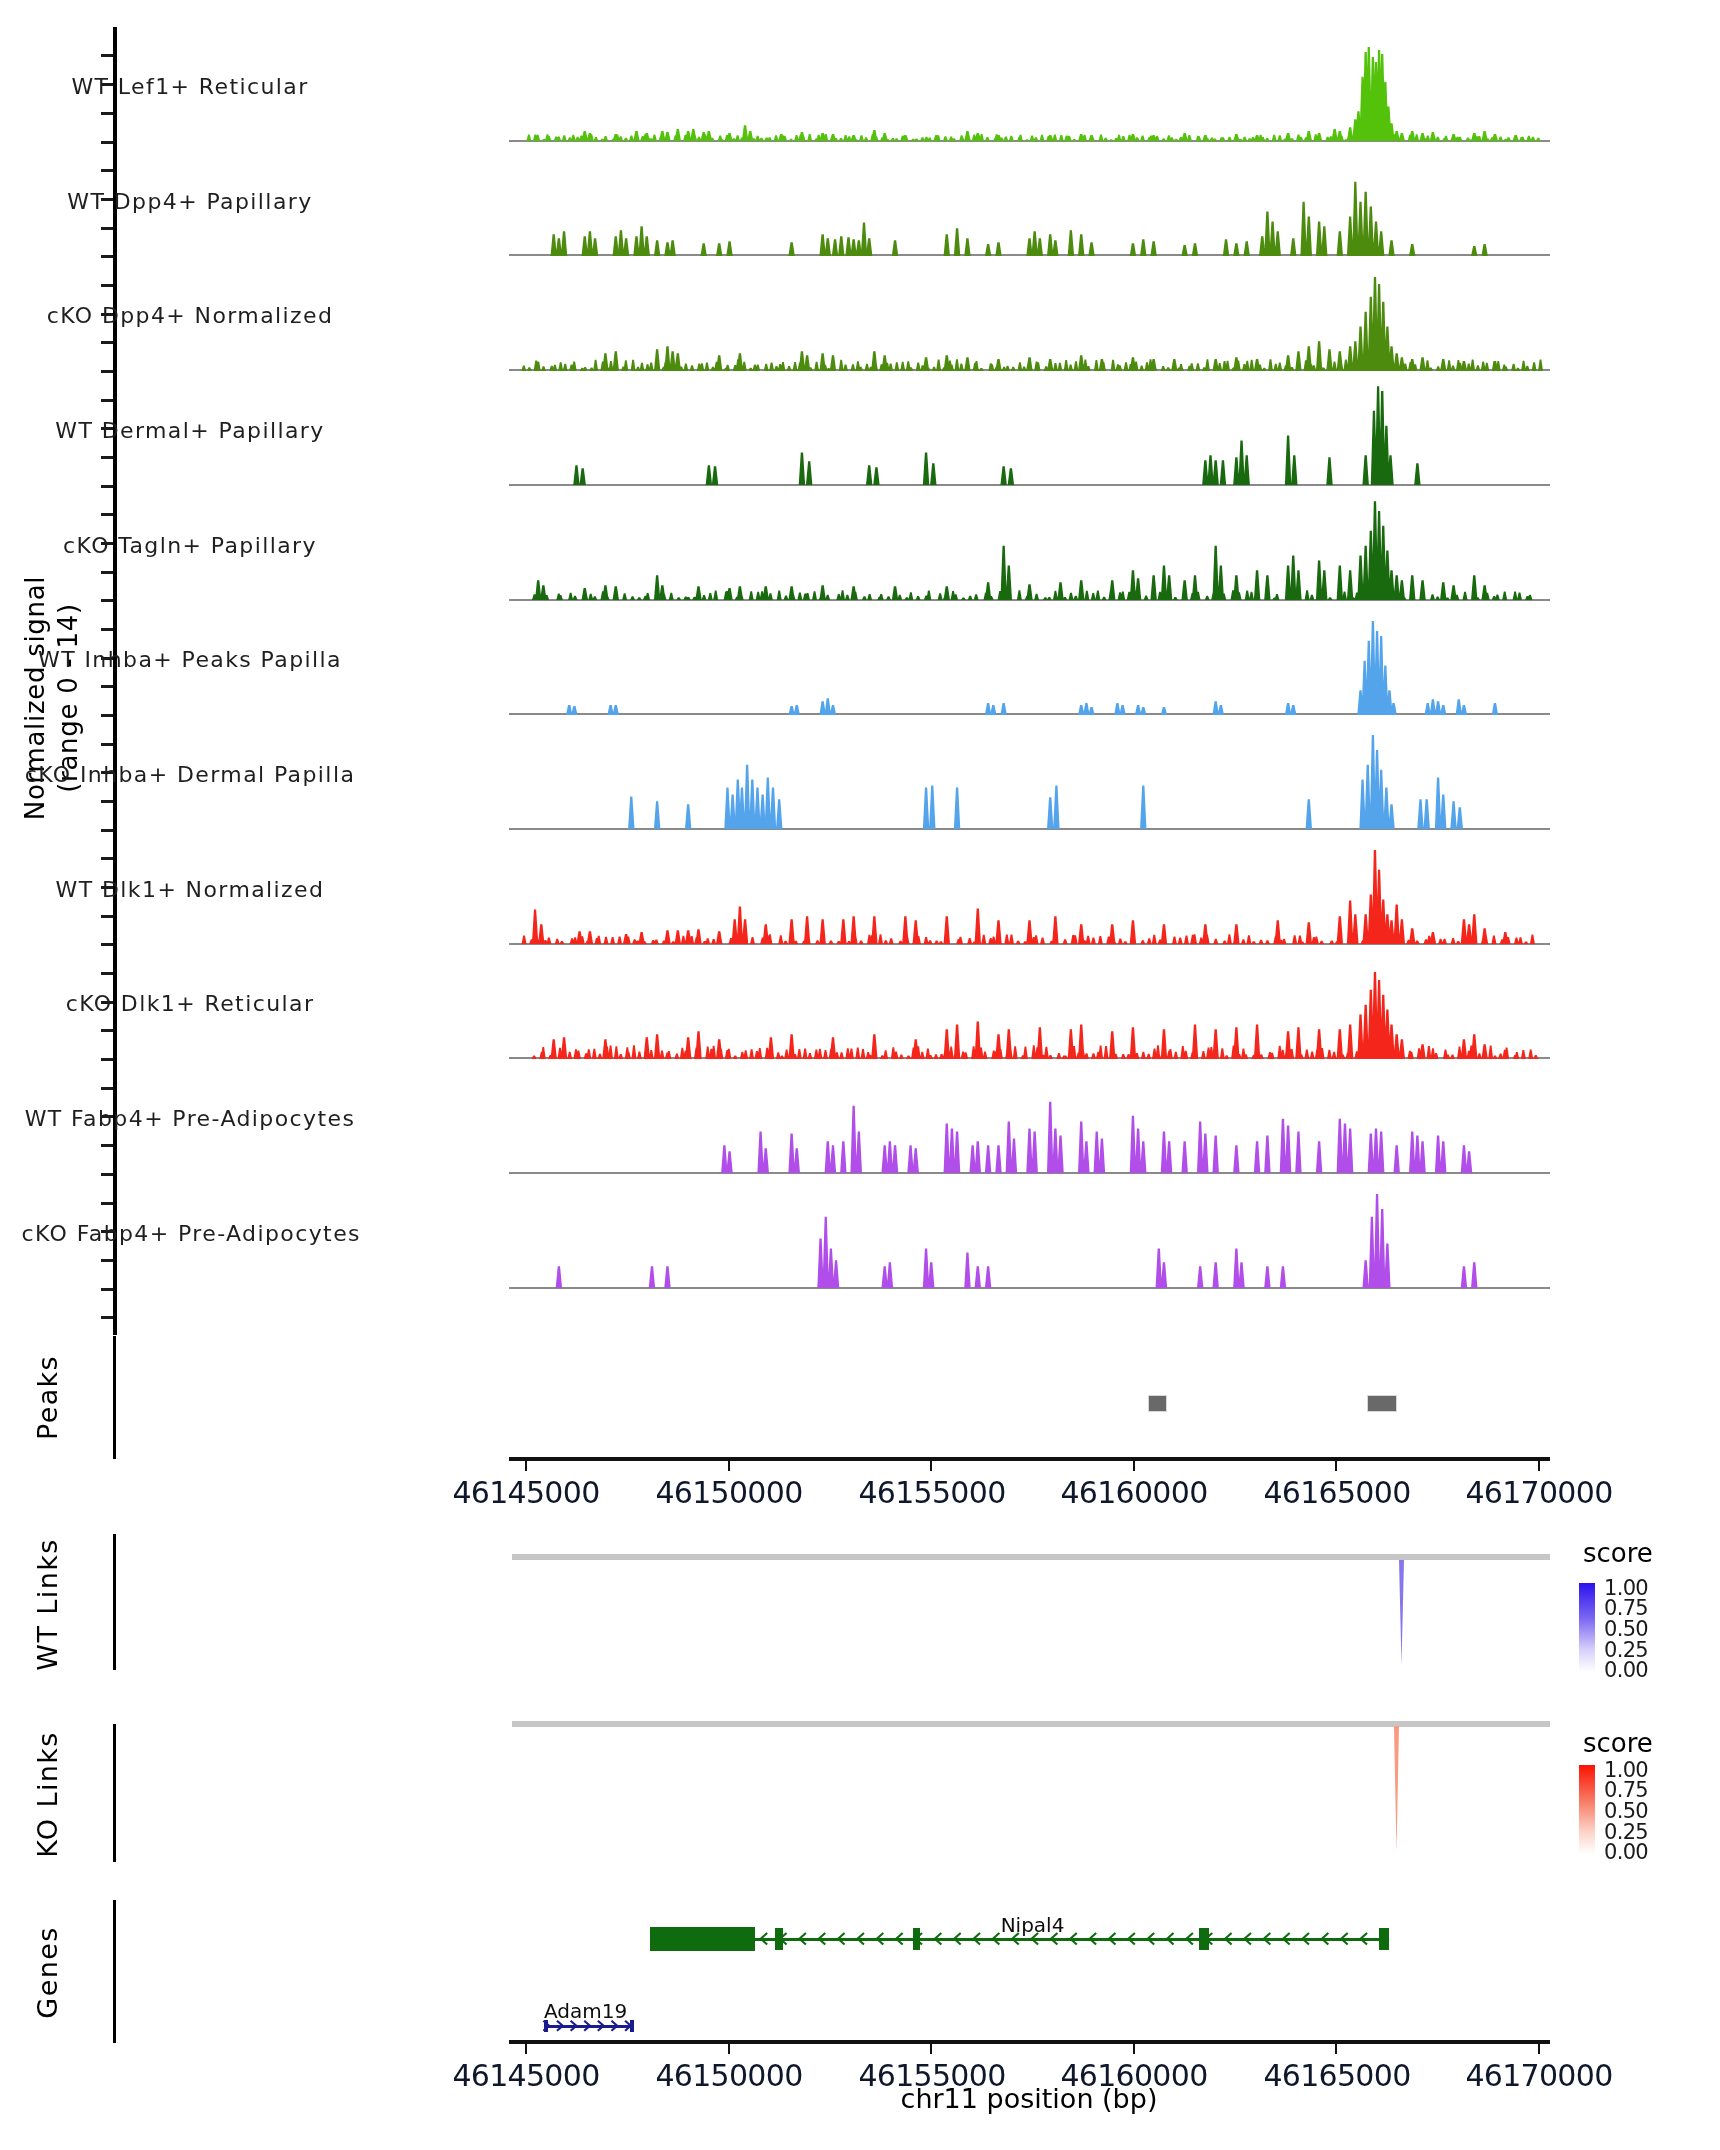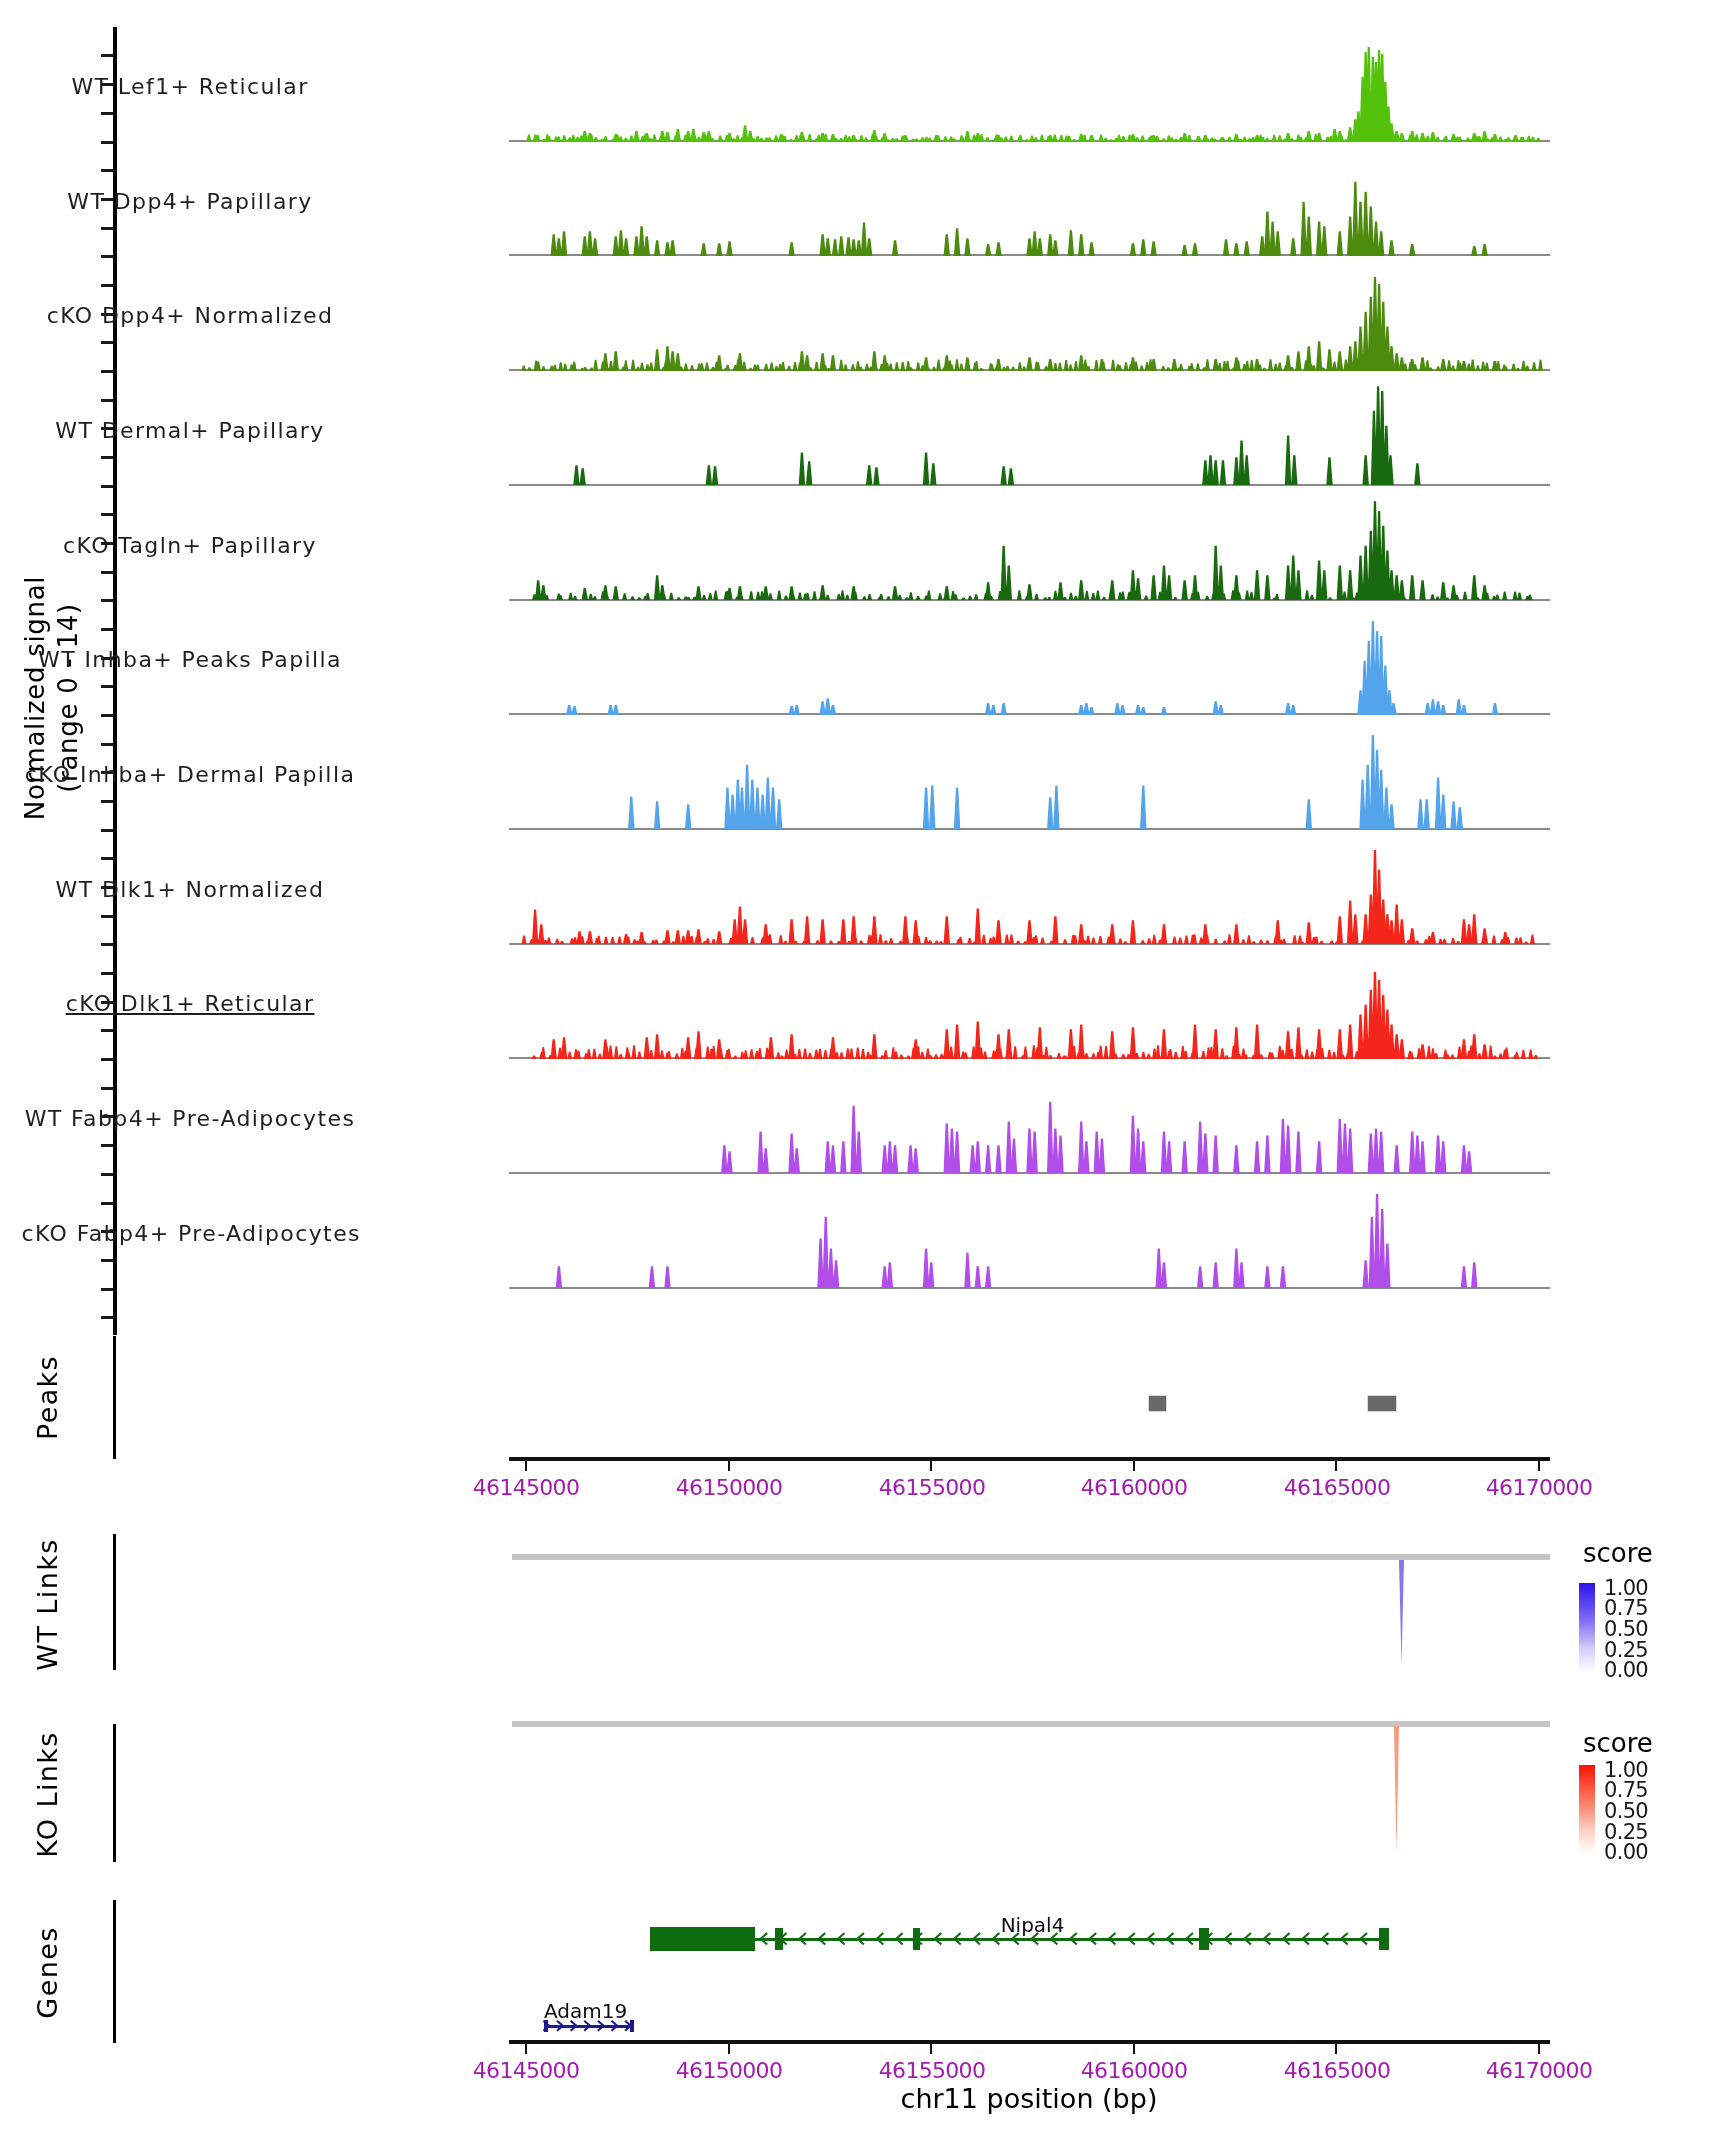--- a/index.html
+++ b/index.html
@@ -10,21 +10,21 @@
   .track-baseline{position:absolute;height:2.2px;background:#8a8a8a;}
   .track-svg{position:absolute;}
   .spine{position:absolute;background:#000000;}
   .spine-tick{position:absolute;background:#1a1a1a;}
   .rot-label{position:absolute;text-align:center;font-size:27px;color:#000;letter-spacing:1.4px;
              transform:rotate(-90deg);white-space:nowrap;}
   .ylab{position:absolute;text-align:center;font-size:26px;color:#000;letter-spacing:0.7px;
         transform:rotate(-90deg);line-height:33px;}
   .axis-line{position:absolute;height:4.3px;background:#111111;}
   .axis-tick{position:absolute;width:2.2px;height:10px;background:#111111;}
-  .axis-num{position:absolute;width:158px;text-align:center;font-size:22px;color:#a21caf;
+  .axis-num{position:absolute;width:158px;text-align:center;font-size:30px;color:#0f172a;
             letter-spacing:-0.7px;white-space:nowrap;}
   .axis-title{position:absolute;text-align:center;font-size:27px;color:#000;}
   .peak-box{position:absolute;background:#696969;border:1.4px solid #d8d8d8;}
   .link-bar{position:absolute;height:5.7px;}
   .link-spike{position:absolute;}
   .legend-title{position:absolute;font-size:26px;color:#000;}
   .legend-bar{position:absolute;width:16px;}
   .legend-num{position:absolute;font-size:21px;color:#1a1a1a;letter-spacing:-0.7px;}
   .gene-line{position:absolute;}
   .gene-exon{position:absolute;}
@@ -123,21 +123,21 @@
       <div class="track-label" style="top: 762px;">cKO Inhba+ Dermal Papilla</div>
       <div class="track-baseline" style="left: 509px; top: 828px; width: 1041px;"></div>
       <svg class="track-svg" viewBox="0 0 1444 141" width="1035" height="101" style="left: 512px; top: 728px;">
         <path d="M161.6 141L164.5 95.5L167.6 95.5L170.6 141ZM197.7 141L200.6 102.4L203.7 102.4L206.7 141ZM241.0 141L243.9 106.5L247.1 106.5L250.0 141ZM295.9 141L298.8 83.0L301.9 83.0L304.9 141ZM303.1 141L306.0 92.7L309.1 92.7L312.1 141ZM310.3 141L313.2 72.0L316.4 72.0L319.3 141ZM316.1 141L319.0 83.0L322.1 83.0L325.1 141ZM323.3 141L326.2 51.3L329.4 51.3L332.3 141ZM330.5 141L333.4 72.0L336.6 72.0L339.5 141ZM337.7 141L340.7 83.0L343.8 83.0L346.7 141ZM344.9 141L347.9 92.7L351.0 92.7L353.9 141ZM352.2 141L355.1 69.2L358.2 69.2L361.2 141ZM359.4 141L362.3 83.0L365.5 83.0L368.4 141ZM368.1 141L371.0 99.6L374.1 99.6L377.1 141ZM573.1 141L576.0 83.0L579.2 83.0L582.1 141ZM581.8 141L584.7 80.3L587.8 80.3L590.8 141ZM616.4 141L619.3 83.0L622.5 83.0L625.4 141ZM746.4 141L749.3 96.8L752.5 96.8L755.4 141ZM755.0 141L758.0 80.3L761.1 80.3L764.0 141ZM876.3 141L879.3 80.3L882.4 80.3L885.3 141ZM1107.4 141L1110.3 99.6L1113.5 99.6L1116.4 141ZM1182.5 141L1185.4 72.0L1188.5 72.0L1191.5 141ZM1189.7 141L1192.6 51.3L1195.8 51.3L1198.7 141ZM1196.9 141L1199.8 9.9L1203.0 9.9L1205.9 141ZM1202.7 141L1205.6 30.6L1208.8 30.6L1211.7 141ZM1208.5 141L1211.4 58.2L1214.5 58.2L1217.5 141ZM1215.7 141L1218.6 83.0L1221.8 83.0L1224.7 141ZM1222.9 141L1225.8 106.5L1229.0 106.5L1231.9 141ZM1263.3 141L1266.3 99.6L1269.4 99.6L1272.3 141ZM1272.0 141L1274.9 99.6L1278.1 99.6L1281.0 141ZM1287.9 141L1290.8 69.2L1294.0 69.2L1296.9 141ZM1295.1 141L1298.0 92.7L1301.2 92.7L1304.1 141ZM1309.5 141L1312.5 102.4L1315.6 102.4L1318.5 141ZM1318.2 141L1321.1 110.6L1324.3 110.6L1327.2 141Z" fill="#54a4ec"></path>
       </svg>
       <div class="track-label" style="top: 877px;">WT Dlk1+ Normalized</div>
       <div class="track-baseline" style="left: 509px; top: 943px; width: 1041px;"></div>
       <svg class="track-svg" viewBox="0 0 1444 141" width="1035" height="101" style="left: 512px; top: 843px;">
         <path d="M12.9 141L15.1 129.1L17.6 129.1L19.9 141ZM23.4 141L25.7 134.5L28.2 134.5L30.4 141ZM34.3 141L36.6 134.1L39.0 134.1L41.3 141ZM42.8 141L45.1 135.3L47.5 135.3L49.8 141ZM47.6 141L49.8 131.8L52.3 131.8L54.6 141ZM59.2 141L61.5 133.6L63.9 133.6L66.2 141ZM65.8 141L68.0 136.9L70.5 136.9L72.8 141ZM79.9 141L82.2 133.0L84.6 133.0L86.9 141ZM84.2 141L86.4 131.6L88.9 131.6L91.2 141ZM94.2 141L96.5 130.1L98.9 130.1L101.2 141ZM101.6 141L103.8 136.4L106.3 136.4L108.6 141ZM114.6 141L116.8 132.7L119.3 132.7L121.6 141ZM117.1 141L119.4 129.5L121.9 129.5L124.1 141ZM127.3 141L129.6 130.8L132.0 130.8L134.3 141ZM136.5 141L138.8 131.1L141.2 131.1L143.5 141ZM146.3 141L148.5 130.7L151.0 130.7L153.3 141ZM158.4 141L160.7 130.5L163.1 130.5L165.4 141ZM167.2 141L169.5 134.3L172.0 134.3L174.2 141ZM171.5 141L173.8 136.0L176.2 136.0L178.5 141ZM181.0 141L183.3 137.0L185.7 137.0L188.0 141ZM193.2 141L195.5 135.4L197.9 135.4L200.2 141ZM197.5 141L199.8 134.7L202.3 134.7L204.5 141ZM208.3 141L210.6 136.0L213.0 136.0L215.3 141ZM221.1 141L223.4 137.1L225.8 137.1L228.1 141ZM226.1 141L228.3 132.0L230.8 132.0L233.1 141ZM235.3 141L237.6 129.5L240.0 129.5L242.3 141ZM246.9 141L249.2 129.9L251.7 129.9L253.9 141ZM253.8 141L256.1 131.3L258.6 131.3L260.8 141ZM265.2 141L267.4 136.7L269.9 136.7L272.2 141ZM269.3 141L271.6 132.9L274.0 132.9L276.3 141ZM277.6 141L279.8 134.0L282.3 134.0L284.6 141ZM286.2 141L288.5 136.6L291.0 136.6L293.2 141ZM301.8 141L304.1 132.7L306.6 132.7L308.8 141ZM307.9 141L310.2 130.3L312.6 130.3L314.9 141ZM314.6 141L316.9 132.0L319.3 132.0L321.6 141ZM322.5 141L324.8 131.0L327.2 131.0L329.5 141ZM331.8 141L334.1 131.2L336.5 131.2L338.8 141ZM346.0 141L348.2 131.9L350.7 131.9L353.0 141ZM353.9 141L356.1 129.0L358.6 129.0L360.9 141ZM356.1 141L358.4 127.3L360.8 127.3L363.1 141ZM371.3 141L373.6 128.8L376.0 128.8L378.3 141ZM378.0 141L380.2 136.4L382.7 136.4L385.0 141ZM387.6 141L389.9 131.1L392.4 131.1L394.6 141ZM392.2 141L394.4 136.3L396.9 136.3L399.2 141ZM404.0 141L406.2 136.6L408.7 136.6L411.0 141ZM409.6 141L411.9 130.9L414.4 130.9L416.6 141ZM422.6 141L424.9 135.9L427.3 135.9L429.6 141ZM428.4 141L430.7 135.8L433.1 135.8L435.4 141ZM441.3 141L443.6 136.2L446.1 136.2L448.3 141ZM452.2 141L454.5 136.9L457.0 136.9L459.2 141ZM460.1 141L462.3 131.8L464.8 131.8L467.1 141ZM466.6 141L468.8 136.7L471.3 136.7L473.6 141ZM475.1 141L477.3 127.9L479.8 127.9L482.1 141ZM483.4 141L485.6 136.1L488.1 136.1L490.4 141ZM495.1 141L497.3 128.1L499.8 128.1L502.1 141ZM498.5 141L500.8 128.9L503.3 128.9L505.5 141ZM510.5 141L512.8 127.5L515.2 127.5L517.5 141ZM517.9 141L520.2 135.9L522.6 135.9L524.9 141ZM525.4 141L527.7 132.8L530.1 132.8L532.4 141ZM538.5 141L540.7 136.5L543.2 136.5L545.5 141ZM547.6 141L549.9 130.0L552.3 130.0L554.6 141ZM557.9 141L560.2 134.9L562.6 134.9L564.9 141ZM563.5 141L565.7 129.7L568.2 129.7L570.5 141ZM574.1 141L576.4 131.3L578.9 131.3L581.1 141ZM579.7 141L582.0 135.6L584.5 135.6L586.7 141ZM588.8 141L591.1 136.0L593.5 136.0L595.8 141ZM594.9 141L597.2 137.2L599.6 137.2L601.9 141ZM604.1 141L606.4 127.9L608.8 127.9L611.1 141ZM619.5 141L621.8 134.0L624.2 134.0L626.5 141ZM622.1 141L624.4 130.9L626.8 130.9L629.1 141ZM635.0 141L637.3 132.6L639.7 132.6L642.0 141ZM641.6 141L643.9 137.5L646.4 137.5L648.6 141ZM654.7 141L657.0 128.1L659.4 128.1L661.7 141ZM664.3 141L666.6 132.6L669.1 132.6L671.3 141ZM668.4 141L670.7 130.5L673.1 130.5L675.4 141ZM677.5 141L679.8 137.3L682.2 137.3L684.5 141ZM686.9 141L689.1 127.8L691.6 127.8L693.9 141ZM693.3 141L695.6 127.9L698.1 127.9L700.3 141ZM702.7 141L704.9 136.6L707.4 136.6L709.7 141ZM712.6 141L714.8 137.0L717.3 137.0L719.6 141ZM724.4 141L726.7 131.1L729.1 131.1L731.4 141ZM727.7 141L730.0 128.7L732.4 128.7L734.7 141ZM736.7 141L739.0 131.9L741.4 131.9L743.7 141ZM749.4 141L751.7 136.4L754.1 136.4L756.4 141ZM754.2 141L756.5 136.9L758.9 136.9L761.2 141ZM768.2 141L770.4 134.5L772.9 134.5L775.2 141ZM779.5 141L781.7 128.6L784.2 128.6L786.5 141ZM782.3 141L784.5 128.9L787.0 128.9L789.3 141ZM795.6 141L797.9 135.6L800.3 135.6L802.6 141ZM800.4 141L802.6 129.5L805.1 129.5L807.4 141ZM807.7 141L810.0 132.0L812.5 132.0L814.7 141ZM817.4 141L819.7 129.8L822.2 129.8L824.4 141ZM829.1 141L831.4 130.5L833.9 130.5L836.1 141ZM836.7 141L839.0 137.5L841.5 137.5L843.7 141ZM845.3 141L847.6 133.4L850.0 133.4L852.3 141ZM852.3 141L854.6 137.2L857.0 137.2L859.3 141ZM863.4 141L865.7 127.6L868.1 127.6L870.4 141ZM876.7 141L878.9 135.7L881.4 135.7L883.7 141ZM885.6 141L887.9 132.9L890.4 132.9L892.6 141ZM892.7 141L894.9 128.1L897.4 128.1L899.7 141ZM900.8 141L903.1 134.6L905.6 134.6L907.8 141ZM905.3 141L907.5 127.4L910.0 127.4L912.3 141ZM920.9 141L923.2 130.5L925.6 130.5L927.9 141ZM928.9 141L931.2 131.9L933.6 131.9L935.9 141ZM937.6 141L939.9 129.0L942.4 129.0L944.6 141ZM946.4 141L948.7 128.2L951.1 128.2L953.4 141ZM948.9 141L951.2 127.3L953.6 127.3L955.9 141ZM958.2 141L960.5 132.1L962.9 132.1L965.2 141ZM966.5 141L968.8 128.1L971.2 128.1L973.5 141ZM978.6 141L980.9 133.5L983.3 133.5L985.6 141ZM991.0 141L993.3 136.0L995.7 136.0L998.0 141ZM997.6 141L999.9 127.5L1002.3 127.5L1004.6 141ZM1005.5 141L1007.7 135.0L1010.2 135.0L1012.5 141ZM1017.1 141L1019.4 134.3L1021.8 134.3L1024.1 141ZM1024.8 141L1027.0 128.7L1029.5 128.7L1031.8 141ZM1031.6 141L1033.8 137.0L1036.3 137.0L1038.6 141ZM1041.8 141L1044.0 135.1L1046.5 135.1L1048.8 141ZM1050.6 141L1052.9 135.6L1055.4 135.6L1057.6 141ZM1062.3 141L1064.6 129.4L1067.0 129.4L1069.3 141ZM1069.6 141L1071.9 135.1L1074.4 135.1L1076.6 141ZM1073.8 141L1076.1 133.7L1078.5 133.7L1080.8 141ZM1088.7 141L1090.9 128.8L1093.4 128.8L1095.7 141ZM1096.1 141L1098.3 129.3L1100.8 129.3L1103.1 141ZM1099.3 141L1101.6 137.4L1104.0 137.4L1106.3 141ZM1115.5 141L1117.8 131.1L1120.2 131.1L1122.5 141ZM1119.0 141L1121.3 130.4L1123.7 130.4L1126.0 141ZM1126.3 141L1128.6 136.4L1131.0 136.4L1133.3 141ZM1140.5 141L1142.7 136.0L1145.2 136.0L1147.5 141ZM1147.8 141L1150.1 137.2L1152.5 137.2L1154.8 141ZM1152.0 141L1154.2 131.7L1156.7 131.7L1159.0 141ZM1167.5 141L1169.7 130.8L1172.2 130.8L1174.5 141ZM1171.4 141L1173.7 131.3L1176.1 131.3L1178.4 141ZM1184.0 141L1186.2 135.7L1188.7 135.7L1191.0 141ZM1191.2 141L1193.5 136.5L1196.0 136.5L1198.2 141ZM1201.4 141L1203.7 134.2L1206.1 134.2L1208.4 141ZM1212.2 141L1214.5 128.0L1217.0 128.0L1219.2 141ZM1217.6 141L1219.9 128.4L1222.3 128.4L1224.6 141ZM1227.0 141L1229.3 130.0L1231.8 130.0L1234.0 141ZM1236.1 141L1238.4 132.7L1240.8 132.7L1243.1 141ZM1247.8 141L1250.1 135.1L1252.6 135.1L1254.8 141ZM1253.5 141L1255.8 129.0L1258.2 129.0L1260.5 141ZM1259.7 141L1261.9 136.2L1264.4 136.2L1266.7 141ZM1272.0 141L1274.2 134.4L1276.7 134.4L1279.0 141ZM1276.4 141L1278.7 129.5L1281.2 129.5L1283.4 141ZM1292.4 141L1294.7 133.6L1297.1 133.6L1299.4 141ZM1297.9 141L1300.2 133.8L1302.6 133.8L1304.9 141ZM1309.9 141L1312.2 132.5L1314.6 132.5L1316.9 141ZM1317.1 141L1319.4 136.9L1321.8 136.9L1324.1 141ZM1327.0 141L1329.2 133.8L1331.7 133.8L1334.0 141ZM1331.6 141L1333.8 132.4L1336.3 132.4L1338.6 141ZM1338.4 141L1340.7 130.3L1343.1 130.3L1345.4 141ZM1352.1 141L1354.3 132.4L1356.8 132.4L1359.1 141ZM1355.4 141L1357.7 127.9L1360.1 127.9L1362.4 141ZM1366.9 141L1369.1 129.1L1371.6 129.1L1373.9 141ZM1378.4 141L1380.7 134.5L1383.1 134.5L1385.4 141ZM1386.7 141L1388.9 131.1L1391.4 131.1L1393.7 141ZM1398.3 141L1400.6 132.0L1403.0 132.0L1405.3 141ZM1403.9 141L1406.2 131.7L1408.6 131.7L1410.9 141ZM1411.7 141L1414.0 137.5L1416.5 137.5L1418.7 141ZM1420.6 141L1422.9 127.7L1425.3 127.7L1427.6 141ZM27.3 141L30.2 92.7L33.3 92.7L36.3 141ZM35.9 141L38.9 113.4L42.0 113.4L44.9 141ZM89.4 141L92.3 123.1L95.4 123.1L98.4 141ZM103.8 141L106.7 123.1L109.9 123.1L112.8 141ZM154.3 141L157.3 127.2L160.4 127.2L163.3 141ZM176.0 141L178.9 124.4L182.1 124.4L185.0 141ZM212.1 141L215.0 121.7L218.2 121.7L221.1 141ZM226.5 141L229.5 121.7L232.6 121.7L235.5 141ZM241.0 141L243.9 121.7L247.1 121.7L250.0 141ZM255.4 141L258.3 120.3L261.5 120.3L264.4 141ZM284.3 141L287.2 123.1L290.4 123.1L293.3 141ZM306.0 141L308.9 106.5L312.0 106.5L315.0 141ZM313.2 141L316.1 88.6L319.3 88.6L322.2 141ZM320.4 141L323.3 106.5L326.5 106.5L329.4 141ZM349.3 141L352.2 113.4L355.4 113.4L358.3 141ZM385.4 141L388.3 106.5L391.5 106.5L394.4 141ZM407.0 141L410.0 102.4L413.1 102.4L416.0 141ZM428.7 141L431.6 106.5L434.8 106.5L437.7 141ZM457.6 141L460.5 106.5L463.7 106.5L466.6 141ZM472.0 141L474.9 102.4L478.1 102.4L481.0 141ZM500.9 141L503.8 102.4L507.0 102.4L509.9 141ZM544.2 141L547.1 102.4L550.3 102.4L553.2 141ZM558.7 141L561.6 107.9L564.7 107.9L567.7 141ZM602.0 141L604.9 102.4L608.1 102.4L611.0 141ZM645.3 141L648.2 91.3L651.4 91.3L654.3 141ZM674.2 141L677.1 107.9L680.3 107.9L683.2 141ZM717.5 141L720.4 107.9L723.6 107.9L726.5 141ZM753.6 141L756.5 102.4L759.7 102.4L762.6 141ZM789.7 141L792.6 113.4L795.8 113.4L798.7 141ZM833.0 141L835.9 113.4L839.1 113.4L842.0 141ZM861.9 141L864.8 107.9L868.0 107.9L870.9 141ZM905.2 141L908.1 113.4L911.3 113.4L914.2 141ZM963.0 141L965.9 113.4L969.1 113.4L972.0 141ZM1006.3 141L1009.2 113.4L1012.4 113.4L1015.3 141ZM1064.1 141L1067.0 107.9L1070.1 107.9L1073.1 141ZM1107.4 141L1110.3 110.6L1113.5 110.6L1116.4 141ZM1150.7 141L1153.6 102.4L1156.8 102.4L1159.7 141ZM1165.1 141L1168.1 80.3L1171.2 80.3L1174.1 141ZM1172.4 141L1175.3 99.6L1178.4 99.6L1181.4 141ZM1186.8 141L1189.7 99.6L1192.9 99.6L1195.8 141ZM1194.0 141L1196.9 72.0L1200.1 72.0L1203.0 141ZM1199.8 141L1202.7 9.9L1205.9 9.9L1208.8 141ZM1205.6 141L1208.5 37.5L1211.6 37.5L1214.6 141ZM1211.3 141L1214.3 78.9L1217.4 78.9L1220.3 141ZM1217.1 141L1220.0 99.6L1223.2 99.6L1226.1 141ZM1222.9 141L1225.8 107.9L1229.0 107.9L1231.9 141ZM1230.1 141L1233.0 85.8L1236.2 85.8L1239.1 141ZM1237.3 141L1240.3 106.5L1243.4 106.5L1246.3 141ZM1251.8 141L1254.7 118.9L1257.9 118.9L1260.8 141ZM1280.7 141L1283.6 124.4L1286.7 124.4L1289.7 141ZM1324.0 141L1326.9 106.5L1330.1 106.5L1333.0 141ZM1331.2 141L1334.1 113.4L1337.3 113.4L1340.2 141ZM1338.4 141L1341.3 99.6L1344.5 99.6L1347.4 141ZM1352.9 141L1355.8 118.9L1358.9 118.9L1361.9 141ZM1381.7 141L1384.7 124.4L1387.8 124.4L1390.7 141Z" fill="#f4251b"></path>
       </svg>
-      <div class="track-label" style="top: 991px; text-decoration: underline;">cKO Dlk1+ Reticular</div>
+      <div class="track-label" style="top: 991px;">cKO Dlk1+ Reticular</div>
       <div class="track-baseline" style="left: 509px; top: 1057px; width: 1041px;"></div>
       <svg class="track-svg" viewBox="0 0 1444 141" width="1035" height="101" style="left: 512px; top: 958px;">
         <path d="M26.9 141L29.2 136.1L31.6 136.1L33.9 141ZM37.6 141L39.9 130.8L42.3 130.8L44.6 141ZM39.7 141L42.0 124.2L44.4 124.2L46.7 141ZM49.8 141L52.0 135.5L54.5 135.5L56.8 141ZM54.5 141L56.8 126.4L59.2 126.4L61.5 141ZM63.0 141L65.3 125.3L67.8 125.3L70.0 141ZM68.5 141L70.8 122.1L73.2 122.1L75.5 141ZM76.6 141L78.9 130.8L81.3 130.8L83.6 141ZM85.3 141L87.6 127.5L90.0 127.5L92.3 141ZM88.8 141L91.0 129.0L93.5 129.0L95.8 141ZM99.5 141L101.8 132.8L104.3 132.8L106.5 141ZM103.3 141L105.5 127.3L108.0 127.3L110.3 141ZM111.0 141L113.2 126.6L115.7 126.6L118.0 141ZM118.8 141L121.0 133.5L123.5 133.5L125.8 141ZM128.7 141L131.0 123.7L133.4 123.7L135.7 141ZM133.6 141L135.9 122.1L138.4 122.1L140.6 141ZM141.7 141L144.0 123.2L146.4 123.2L148.7 141ZM147.8 141L150.1 133.9L152.6 133.9L154.8 141ZM157.0 141L159.3 124.7L161.7 124.7L164.0 141ZM158.7 141L161.0 131.1L163.5 131.1L165.7 141ZM166.3 141L168.6 121.8L171.1 121.8L173.3 141ZM173.9 141L176.2 130.5L178.6 130.5L180.9 141ZM183.0 141L185.2 134.0L187.7 134.0L190.0 141ZM190.5 141L192.8 128.5L195.2 128.5L197.5 141ZM199.5 141L201.7 132.6L204.2 132.6L206.5 141ZM205.5 141L207.7 129.0L210.2 129.0L212.5 141ZM212.9 141L215.2 131.8L217.6 131.8L219.9 141ZM215.1 141L217.4 130.0L219.8 130.0L222.1 141ZM226.2 141L228.5 133.2L231.0 133.2L233.2 141ZM233.8 141L236.1 125.4L238.5 125.4L240.8 141ZM238.4 141L240.6 129.4L243.1 129.4L245.4 141ZM243.4 141L245.6 130.3L248.1 130.3L250.4 141ZM253.5 141L255.8 124.8L258.2 124.8L260.5 141ZM257.1 141L259.3 133.9L261.8 133.9L264.1 141ZM269.3 141L271.6 123.4L274.0 123.4L276.3 141ZM274.3 141L276.6 126.6L279.0 126.6L281.3 141ZM277.6 141L279.9 122.5L282.3 122.5L284.6 141ZM287.7 141L290.0 126.3L292.4 126.3L294.7 141ZM296.5 141L298.8 128.3L301.2 128.3L303.5 141ZM298.8 141L301.1 126.7L303.5 126.7L305.8 141ZM307.7 141L310.0 136.2L312.5 136.2L314.7 141ZM317.6 141L319.9 130.8L322.3 130.8L324.6 141ZM322.3 141L324.6 128.8L327.0 128.8L329.3 141ZM330.5 141L332.8 127.5L335.3 127.5L337.5 141ZM337.9 141L340.2 129.8L342.7 129.8L344.9 141ZM342.0 141L344.3 125.5L346.7 125.5L349.0 141ZM352.3 141L354.5 125.3L357.0 125.3L359.3 141ZM356.6 141L358.9 135.3L361.3 135.3L363.6 141ZM367.8 141L370.1 131.7L372.5 131.7L374.8 141ZM372.9 141L375.2 136.0L377.6 136.0L379.9 141ZM379.5 141L381.7 127.6L384.2 127.6L386.5 141ZM385.0 141L387.3 128.2L389.8 128.2L392.0 141ZM391.2 141L393.5 133.9L395.9 133.9L398.2 141ZM397.2 141L399.5 127.1L401.9 127.1L404.2 141ZM405.2 141L407.5 126.3L410.0 126.3L412.2 141ZM412.0 141L414.3 132.7L416.7 132.7L419.0 141ZM420.9 141L423.2 127.6L425.7 127.6L427.9 141ZM425.9 141L428.2 126.8L430.6 126.8L432.9 141ZM433.7 141L436.0 128.3L438.4 128.3L440.7 141ZM441.6 141L443.9 126.2L446.3 126.2L448.6 141ZM449.6 141L451.9 131.7L454.4 131.7L456.6 141ZM456.1 141L458.4 131.7L460.8 131.7L463.1 141ZM464.9 141L467.1 126.0L469.6 126.0L471.9 141ZM469.9 141L472.2 126.3L474.6 126.3L476.9 141ZM478.8 141L481.0 125.0L483.5 125.0L485.8 141ZM486.1 141L488.3 127.2L490.8 127.2L493.1 141ZM493.3 141L495.6 131.4L498.0 131.4L500.3 141ZM495.9 141L498.2 134.9L500.7 134.9L502.9 141ZM502.0 141L504.3 130.2L506.8 130.2L509.0 141ZM513.1 141L515.3 135.9L517.8 135.9L520.1 141ZM517.7 141L520.0 128.9L522.4 128.9L524.7 141ZM528.4 141L530.7 124.5L533.1 124.5L535.4 141ZM532.2 141L534.5 130.6L536.9 130.6L539.2 141ZM539.6 141L541.9 134.8L544.3 134.8L546.6 141ZM549.6 141L551.8 136.0L554.3 136.0L556.6 141ZM556.6 141L558.9 124.8L561.3 124.8L563.6 141ZM563.1 141L565.4 123.2L567.9 123.2L570.1 141ZM568.8 141L571.1 130.8L573.5 130.8L575.8 141ZM576.6 141L578.9 126.2L581.4 126.2L583.6 141ZM580.3 141L582.5 135.4L585.0 135.4L587.3 141ZM588.0 141L590.3 134.5L592.7 134.5L595.0 141ZM595.7 141L598.0 134.1L600.5 134.1L602.7 141ZM600.6 141L602.9 130.9L605.3 130.9L607.6 141ZM609.2 141L611.5 123.7L613.9 123.7L616.2 141ZM615.6 141L617.9 127.3L620.4 127.3L622.6 141ZM625.8 141L628.1 130.4L630.5 130.4L632.8 141ZM629.4 141L631.7 131.5L634.2 131.5L636.4 141ZM640.5 141L642.8 123.2L645.2 123.2L647.5 141ZM642.3 141L644.6 130.6L647.0 130.6L649.3 141ZM650.9 141L653.2 124.9L655.6 124.9L657.9 141ZM656.4 141L658.7 130.7L661.1 130.7L663.4 141ZM668.6 141L670.9 129.1L673.4 129.1L675.6 141ZM672.0 141L674.3 129.9L676.8 129.9L679.0 141ZM678.0 141L680.3 127.2L682.7 127.2L685.0 141ZM687.8 141L690.0 129.2L692.5 129.2L694.8 141ZM691.5 141L693.7 122.3L696.2 122.3L698.5 141ZM698.5 141L700.8 123.1L703.2 123.1L705.5 141ZM709.4 141L711.7 135.7L714.2 135.7L716.4 141ZM712.8 141L715.1 123.6L717.5 123.6L719.8 141ZM724.5 141L726.8 121.9L729.2 121.9L731.5 141ZM729.4 141L731.7 124.6L734.1 124.6L736.4 141ZM737.6 141L739.9 134.9L742.3 134.9L744.6 141ZM742.0 141L744.3 124.0L746.8 124.0L749.0 141ZM747.7 141L750.0 135.5L752.5 135.5L754.7 141ZM759.6 141L761.9 132.7L764.3 132.7L766.6 141ZM766.8 141L769.1 136.0L771.5 136.0L773.8 141ZM768.7 141L771.0 136.0L773.4 136.0L775.7 141ZM780.7 141L783.0 123.0L785.4 123.0L787.7 141ZM787.0 141L789.3 131.9L791.7 131.9L794.0 141ZM793.2 141L795.5 129.2L797.9 129.2L800.2 141ZM798.1 141L800.3 133.0L802.8 133.0L805.1 141ZM807.8 141L810.1 133.1L812.6 133.1L814.8 141ZM814.6 141L816.8 130.9L819.3 130.9L821.6 141ZM817.8 141L820.1 122.1L822.5 122.1L824.8 141ZM825.4 141L827.6 122.9L830.1 122.9L832.4 141ZM832.4 141L834.6 134.9L837.1 134.9L839.4 141ZM838.8 141L841.1 133.6L843.6 133.6L845.8 141ZM849.4 141L851.7 134.0L854.2 134.0L856.4 141ZM856.8 141L859.1 133.9L861.5 133.9L863.8 141ZM862.4 141L864.7 124.2L867.2 124.2L869.4 141ZM868.5 141L870.8 132.7L873.2 132.7L875.5 141ZM877.5 141L879.7 130.8L882.2 130.8L884.5 141ZM884.9 141L887.2 133.6L889.6 133.6L891.9 141ZM893.0 141L895.3 126.2L897.8 126.2L900.0 141ZM897.8 141L900.1 121.9L902.5 121.9L904.8 141ZM903.8 141L906.1 133.6L908.6 133.6L910.8 141ZM913.4 141L915.7 129.5L918.1 129.5L920.4 141ZM915.2 141L917.5 126.9L920.0 126.9L922.2 141ZM922.8 141L925.0 131.0L927.5 131.0L929.8 141ZM932.5 141L934.8 122.7L937.3 122.7L939.5 141ZM936.7 141L938.9 129.6L941.4 129.6L943.7 141ZM946.1 141L948.3 131.9L950.8 131.9L953.1 141ZM950.2 141L952.5 135.2L954.9 135.2L957.2 141ZM961.3 141L963.6 129.8L966.0 129.8L968.3 141ZM968.4 141L970.7 125.0L973.2 125.0L975.4 141ZM972.3 141L974.6 124.3L977.1 124.3L979.3 141ZM979.9 141L982.2 131.6L984.6 131.6L986.9 141ZM987.7 141L989.9 126.0L992.4 126.0L994.7 141ZM993.7 141L996.0 135.9L998.5 135.9L1000.7 141ZM1003.4 141L1005.7 122.3L1008.2 122.3L1010.4 141ZM1011.4 141L1013.7 133.9L1016.1 133.9L1018.4 141ZM1017.2 141L1019.5 126.3L1021.9 126.3L1024.2 141ZM1020.5 141L1022.8 134.2L1025.2 134.2L1027.5 141ZM1031.6 141L1033.9 135.2L1036.3 135.2L1038.6 141ZM1036.3 141L1038.6 130.7L1041.0 130.7L1043.3 141ZM1042.1 141L1044.4 134.2L1046.8 134.2L1049.1 141ZM1054.1 141L1056.4 131.4L1058.8 131.4L1061.1 141ZM1057.2 141L1059.5 132.3L1061.9 132.3L1064.2 141ZM1067.9 141L1070.1 122.5L1072.6 122.5L1074.9 141ZM1072.1 141L1074.3 128.0L1076.8 128.0L1079.1 141ZM1077.6 141L1079.9 128.1L1082.3 128.1L1084.6 141ZM1084.6 141L1086.8 127.2L1089.3 127.2L1091.6 141ZM1093.4 141L1095.7 135.7L1098.1 135.7L1100.4 141ZM1098.0 141L1100.3 134.3L1102.7 134.3L1105.0 141ZM1105.7 141L1107.9 127.8L1110.4 127.8L1112.7 141ZM1113.1 141L1115.4 130.5L1117.9 130.5L1120.1 141ZM1120.2 141L1122.4 127.3L1124.9 127.3L1127.2 141ZM1127.0 141L1129.2 125.5L1131.7 125.5L1134.0 141ZM1137.2 141L1139.4 128.0L1141.9 128.0L1144.2 141ZM1143.7 141L1146.0 131.0L1148.5 131.0L1150.7 141ZM1150.6 141L1152.9 128.0L1155.3 128.0L1157.6 141ZM1156.0 141L1158.3 134.8L1160.7 134.8L1163.0 141ZM1162.9 141L1165.1 132.2L1167.6 132.2L1169.9 141ZM1167.3 141L1169.6 133.7L1172.1 133.7L1174.3 141ZM1175.4 141L1177.7 130.1L1180.2 130.1L1182.4 141ZM1185.8 141L1188.1 123.2L1190.5 123.2L1192.8 141ZM1191.0 141L1193.3 124.9L1195.8 124.9L1198.0 141ZM1200.4 141L1202.6 124.1L1205.1 124.1L1207.4 141ZM1203.6 141L1205.8 127.4L1208.3 127.4L1210.6 141ZM1211.1 141L1213.3 135.8L1215.8 135.8L1218.1 141ZM1221.4 141L1223.7 124.8L1226.1 124.8L1228.4 141ZM1227.2 141L1229.4 133.8L1231.9 133.8L1234.2 141ZM1233.6 141L1235.9 132.2L1238.3 132.2L1240.6 141ZM1238.2 141L1240.4 123.8L1242.9 123.8L1245.2 141ZM1249.5 141L1251.8 129.4L1254.3 129.4L1256.5 141ZM1251.7 141L1253.9 130.8L1256.4 130.8L1258.7 141ZM1262.4 141L1264.7 126.0L1267.1 126.0L1269.4 141ZM1266.9 141L1269.1 128.0L1271.6 128.0L1273.9 141ZM1276.1 141L1278.3 122.9L1280.8 122.9L1283.1 141ZM1281.7 141L1284.0 126.0L1286.4 126.0L1288.7 141ZM1286.2 141L1288.4 132.5L1290.9 132.5L1293.2 141ZM1299.2 141L1301.5 127.8L1304.0 127.8L1306.2 141ZM1302.5 141L1304.8 134.6L1307.3 134.6L1309.5 141ZM1309.0 141L1311.3 134.8L1313.7 134.8L1316.0 141ZM1318.8 141L1321.1 123.4L1323.5 123.4L1325.8 141ZM1325.3 141L1327.6 135.6L1330.0 135.6L1332.3 141ZM1332.0 141L1334.2 129.4L1336.7 129.4L1339.0 141ZM1335.2 141L1337.5 122.2L1339.9 122.2L1342.2 141ZM1346.6 141L1348.9 133.1L1351.3 133.1L1353.6 141ZM1354.9 141L1357.2 131.8L1359.6 131.8L1361.9 141ZM1362.3 141L1364.6 122.3L1367.0 122.3L1369.3 141ZM1368.4 141L1370.7 136.1L1373.1 136.1L1375.4 141ZM1376.2 141L1378.4 133.2L1380.9 133.2L1383.2 141ZM1382.0 141L1384.3 128.0L1386.8 128.0L1389.0 141ZM1384.6 141L1386.8 124.9L1389.3 124.9L1391.6 141ZM1396.5 141L1398.8 135.4L1401.2 135.4L1403.5 141ZM1398.8 141L1401.1 131.4L1403.5 131.4L1405.8 141ZM1408.0 141L1410.2 128.6L1412.7 128.6L1415.0 141ZM1418.2 141L1420.5 127.6L1422.9 127.6L1425.2 141ZM1425.3 141L1427.5 135.5L1430.0 135.5L1432.3 141ZM53.3 141L56.2 113.4L59.3 113.4L62.3 141ZM67.7 141L70.6 110.6L73.8 110.6L76.7 141ZM125.5 141L128.4 113.4L131.5 113.4L134.5 141ZM183.2 141L186.1 110.6L189.3 110.6L192.2 141ZM197.7 141L200.6 106.5L203.7 106.5L206.7 141ZM241.0 141L243.9 110.6L247.1 110.6L250.0 141ZM255.4 141L258.3 102.4L261.5 102.4L264.4 141ZM284.3 141L287.2 113.4L290.4 113.4L293.3 141ZM356.5 141L359.4 110.6L362.6 110.6L365.5 141ZM385.4 141L388.3 106.5L391.5 106.5L394.4 141ZM443.1 141L446.1 110.6L449.2 110.6L452.1 141ZM500.9 141L503.8 106.5L507.0 106.5L509.9 141ZM558.7 141L561.6 113.4L564.7 113.4L567.7 141ZM602.0 141L604.9 99.6L608.1 99.6L611.0 141ZM616.4 141L619.3 92.7L622.5 92.7L625.4 141ZM645.3 141L648.2 88.6L651.4 88.6L654.3 141ZM674.2 141L677.1 106.5L680.3 106.5L683.2 141ZM688.6 141L691.5 99.6L694.7 99.6L697.6 141ZM731.9 141L734.9 96.8L738.0 96.8L740.9 141ZM775.3 141L778.2 99.6L781.3 99.6L784.3 141ZM789.7 141L792.6 92.7L795.8 92.7L798.7 141ZM833.0 141L835.9 102.4L839.1 102.4L842.0 141ZM861.9 141L864.8 96.8L868.0 96.8L870.9 141ZM905.2 141L908.1 99.6L911.3 99.6L914.2 141ZM948.5 141L951.5 92.7L954.6 92.7L957.5 141ZM977.4 141L980.3 99.6L983.5 99.6L986.4 141ZM1006.3 141L1009.2 96.8L1012.4 96.8L1015.3 141ZM1035.2 141L1038.1 92.7L1041.3 92.7L1044.2 141ZM1078.5 141L1081.4 102.4L1084.6 102.4L1087.5 141ZM1092.9 141L1095.9 96.8L1099.0 96.8L1101.9 141ZM1121.8 141L1124.7 99.6L1127.9 99.6L1130.8 141ZM1150.7 141L1153.6 99.6L1156.8 99.6L1159.7 141ZM1165.1 141L1168.1 92.7L1171.2 92.7L1174.1 141ZM1179.6 141L1182.5 78.9L1185.7 78.9L1188.6 141ZM1186.8 141L1189.7 65.1L1192.9 65.1L1195.8 141ZM1194.0 141L1196.9 44.4L1200.1 44.4L1203.0 141ZM1199.8 141L1202.7 19.6L1205.9 19.6L1208.8 141ZM1205.6 141L1208.5 30.6L1211.6 30.6L1214.6 141ZM1211.3 141L1214.3 51.3L1217.4 51.3L1220.3 141ZM1217.1 141L1220.0 72.0L1223.2 72.0L1226.1 141ZM1222.9 141L1225.8 92.7L1229.0 92.7L1231.9 141ZM1230.1 141L1233.0 106.5L1236.2 106.5L1239.1 141ZM1237.3 141L1240.3 113.4L1243.4 113.4L1246.3 141ZM1266.2 141L1269.1 120.3L1272.3 120.3L1275.2 141ZM1324.0 141L1326.9 113.4L1330.1 113.4L1333.0 141ZM1338.4 141L1341.3 106.5L1344.5 106.5L1347.4 141ZM1352.9 141L1355.8 120.3L1358.9 120.3L1361.9 141Z" fill="#f4251b"></path>
       </svg>
       <div class="track-label" style="top: 1106px;">WT Fabp4+ Pre-Adipocytes</div>
       <div class="track-baseline" style="left: 509px; top: 1172px; width: 1041px;"></div>
       <svg class="track-svg" viewBox="0 0 1444 141" width="1035" height="101" style="left: 512px; top: 1072px;">
         <path d="M291.5 141L294.4 102.4L297.6 102.4L300.5 141ZM298.7 141L301.7 110.6L304.8 110.6L307.7 141ZM342.1 141L345.0 83.0L348.1 83.0L351.1 141ZM349.3 141L352.2 106.5L355.4 106.5L358.3 141ZM385.4 141L388.3 85.8L391.5 85.8L394.4 141ZM392.6 141L395.5 106.5L398.7 106.5L401.6 141ZM435.9 141L438.8 96.8L442.0 96.8L444.9 141ZM443.1 141L446.1 102.4L449.2 102.4L452.1 141ZM457.6 141L460.5 96.8L463.7 96.8L466.6 141ZM472.0 141L474.9 47.2L478.1 47.2L481.0 141ZM479.2 141L482.2 83.0L485.3 83.0L488.2 141ZM515.3 141L518.3 102.4L521.4 102.4L524.3 141ZM522.6 141L525.5 96.8L528.6 96.8L531.6 141ZM529.8 141L532.7 102.4L535.9 102.4L538.8 141ZM551.4 141L554.4 102.4L557.5 102.4L560.4 141ZM558.7 141L561.6 106.5L564.7 106.5L567.7 141ZM602.0 141L604.9 72.0L608.1 72.0L611.0 141ZM609.2 141L612.1 78.9L615.3 78.9L618.2 141ZM616.4 141L619.3 83.0L622.5 83.0L625.4 141ZM638.1 141L641.0 102.4L644.2 102.4L647.1 141ZM645.3 141L648.2 96.8L651.4 96.8L654.3 141ZM659.7 141L662.7 102.4L665.8 102.4L668.7 141ZM674.2 141L677.1 102.4L680.3 102.4L683.2 141ZM688.6 141L691.5 69.2L694.7 69.2L697.6 141ZM695.8 141L698.8 92.7L701.9 92.7L704.8 141ZM717.5 141L720.4 78.9L723.6 78.9L726.5 141ZM724.7 141L727.6 83.0L730.8 83.0L733.7 141ZM746.4 141L749.3 41.6L752.5 41.6L755.4 141ZM753.6 141L756.5 78.9L759.7 78.9L762.6 141ZM760.8 141L763.7 88.6L766.9 88.6L769.8 141ZM789.7 141L792.6 69.2L795.8 69.2L798.7 141ZM796.9 141L799.8 96.8L803.0 96.8L805.9 141ZM811.4 141L814.3 83.0L817.4 83.0L820.4 141ZM818.6 141L821.5 92.7L824.7 92.7L827.6 141ZM861.9 141L864.8 61.0L868.0 61.0L870.9 141ZM869.1 141L872.0 78.9L875.2 78.9L878.1 141ZM876.3 141L879.3 96.8L882.4 96.8L885.3 141ZM905.2 141L908.1 83.0L911.3 83.0L914.2 141ZM912.4 141L915.4 96.8L918.5 96.8L921.4 141ZM934.1 141L937.0 96.8L940.2 96.8L943.1 141ZM955.8 141L958.7 69.2L961.8 69.2L964.8 141ZM963.0 141L965.9 85.8L969.1 85.8L972.0 141ZM977.4 141L980.3 88.6L983.5 88.6L986.4 141ZM1006.3 141L1009.2 102.4L1012.4 102.4L1015.3 141ZM1035.2 141L1038.1 96.8L1041.3 96.8L1044.2 141ZM1049.6 141L1052.5 88.6L1055.7 88.6L1058.6 141ZM1071.3 141L1074.2 65.1L1077.4 65.1L1080.3 141ZM1078.5 141L1081.4 74.8L1084.6 74.8L1087.5 141ZM1092.9 141L1095.9 83.0L1099.0 83.0L1101.9 141ZM1121.8 141L1124.7 96.8L1127.9 96.8L1130.8 141ZM1150.7 141L1153.6 65.1L1156.8 65.1L1159.7 141ZM1157.9 141L1160.8 72.0L1164.0 72.0L1166.9 141ZM1165.1 141L1168.1 78.9L1171.2 78.9L1174.1 141ZM1194.0 141L1196.9 85.8L1200.1 85.8L1203.0 141ZM1201.2 141L1204.2 78.9L1207.3 78.9L1210.2 141ZM1208.5 141L1211.4 83.0L1214.5 83.0L1217.5 141ZM1230.1 141L1233.0 102.4L1236.2 102.4L1239.1 141ZM1251.8 141L1254.7 83.0L1257.9 83.0L1260.8 141ZM1259.0 141L1261.9 88.6L1265.1 88.6L1268.0 141ZM1266.2 141L1269.1 96.8L1272.3 96.8L1275.2 141ZM1287.9 141L1290.8 88.6L1294.0 88.6L1296.9 141ZM1295.1 141L1298.0 96.8L1301.2 96.8L1304.1 141ZM1324.0 141L1326.9 102.4L1330.1 102.4L1333.0 141ZM1331.2 141L1334.1 110.6L1337.3 110.6L1340.2 141Z" fill="#b14de8"></path>
       </svg>
       <div class="track-label" style="top: 1221px;">cKO Fabp4+ Pre-Adipocytes</div>

